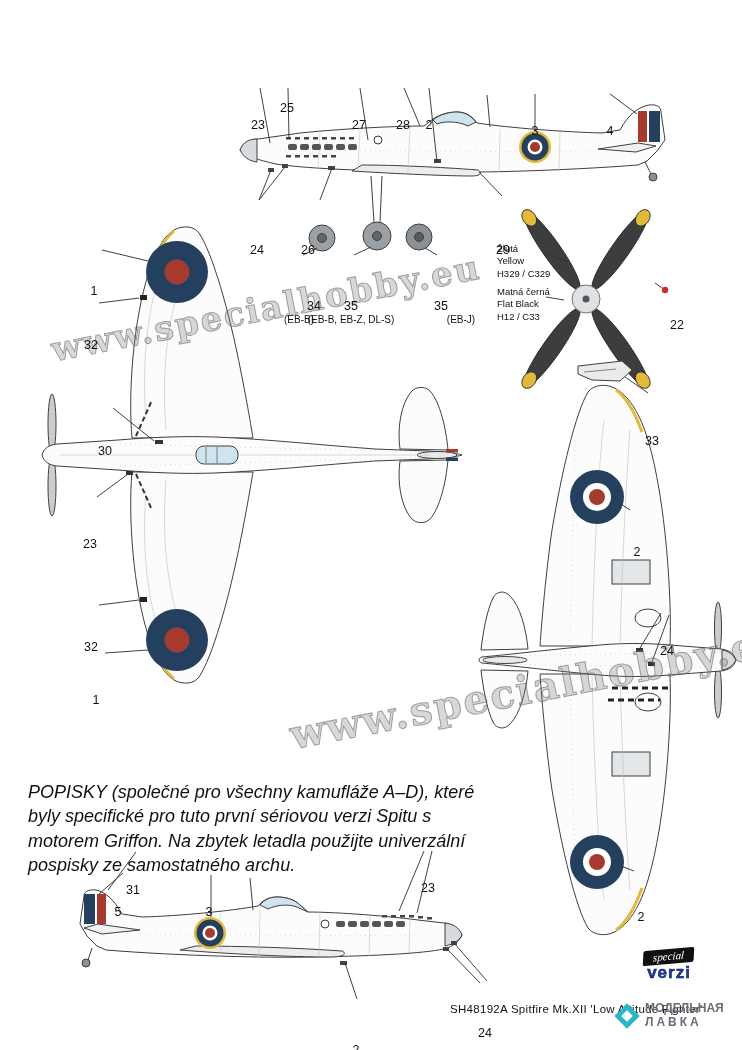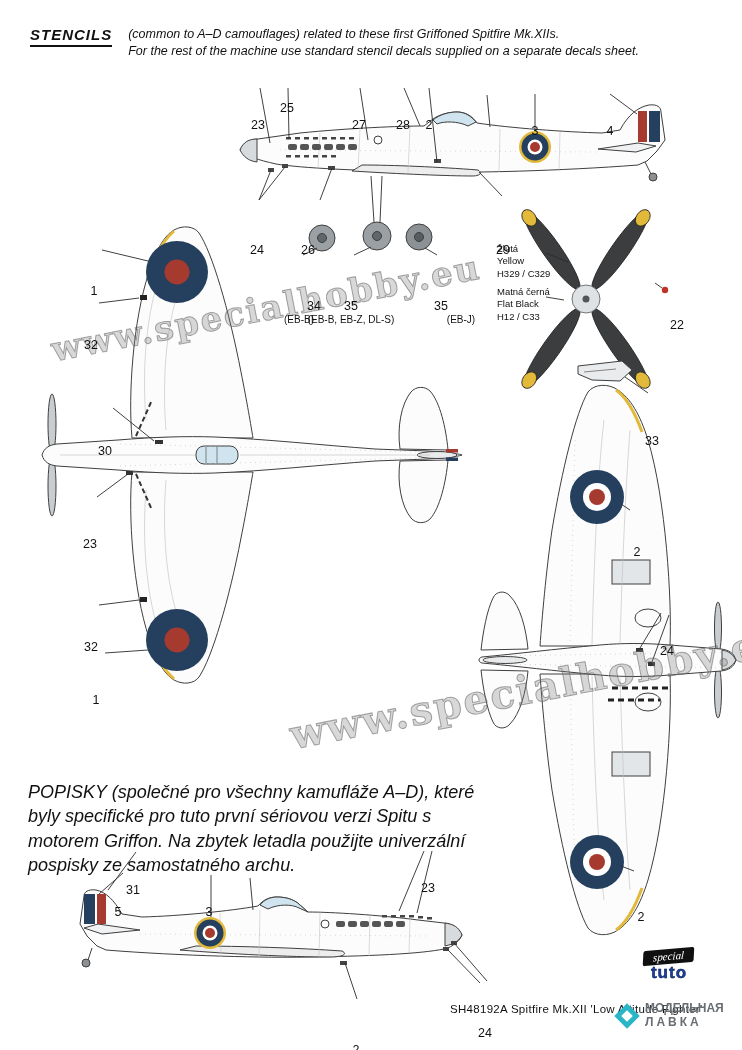--- a/index.html
+++ b/index.html
@@ -270,27 +270,20 @@
       <path d="M102,250 L148,261 M99,303 L139,298 M113,408 L154,441 M97,497 L128,474 M99,605 L139,600 M105,653 L148,650"></path>
       <path d="M630,510 L621,504 M661,613 L640,648 M669,615 L652,662 M634,871 L621,866"></path>
       <path d="M136,852 L108,890 M123,873 L99,894 M211,875 L211,917 M424,851 L399,911 M432,851 L417,913"></path>
       <path d="M357,999 L345,963 M480,983 L447,949 M487,981 L454,943"></path>
     </g>
   </svg>
 
   <div class="wm wm1">www.specialhobby.eu</div>
   <div class="wm wm2">www.specialhobby.eu</div>
 
-  <div class="header">
-    <span class="title">STENCILS</span>
-    <span class="desc">
-      <span>(common to A–D camouflages) related to these first Griffoned Spitfire Mk.XIIs.</span><br>
-      <span>For the rest of the machine use standard stencil decals supplied on a separate decals sheet.</span>
-    </span>
-  </div>
 
   <div class="co" style="left:258px;top:81px">23</div>
   <div class="co" style="left:287px;top:64px">25</div>
   <div class="co" style="left:359px;top:81px">27</div>
   <div class="co" style="left:403px;top:81px">28</div>
   <div class="co" style="left:429px;top:81px">2</div>
   <div class="co" style="left:535px;top:87px">3</div>
   <div class="co" style="left:610px;top:87px">4</div>
   <div class="co" style="left:257px;top:206px">24</div>
   <div class="co" style="left:308px;top:206px">26</div>
@@ -335,21 +328,21 @@
   <div class="co" style="left:485px;top:989px">24</div>
 
   <div class="note">POPISKY (společné pro všechny kamufláže A–D), které byly specifické pro tuto první sériovou verzi Spitu s motorem Griffon. Na zbytek letadla použijte univerzální pospisky ze samostatného archu.</div>
 
   <div class="footer">SH48192A  Spitfire Mk.XII 'Low Altitude Fighter'</div>
 
   <div class="brand">
     <div class="brand-flag">
       <span>special</span>
     </div>
-    <div class="brand-name">tuto</div>
+    <div class="brand-name">verzi</div>
   </div>
 
   <div class="shop">
     <div class="shop-icon"></div>
     <div class="shop-t">
       <span class="l1">МОДЕЛЬНАЯ</span>
       <span class="l2">ЛАВКА</span>
     </div>
   </div>
 

